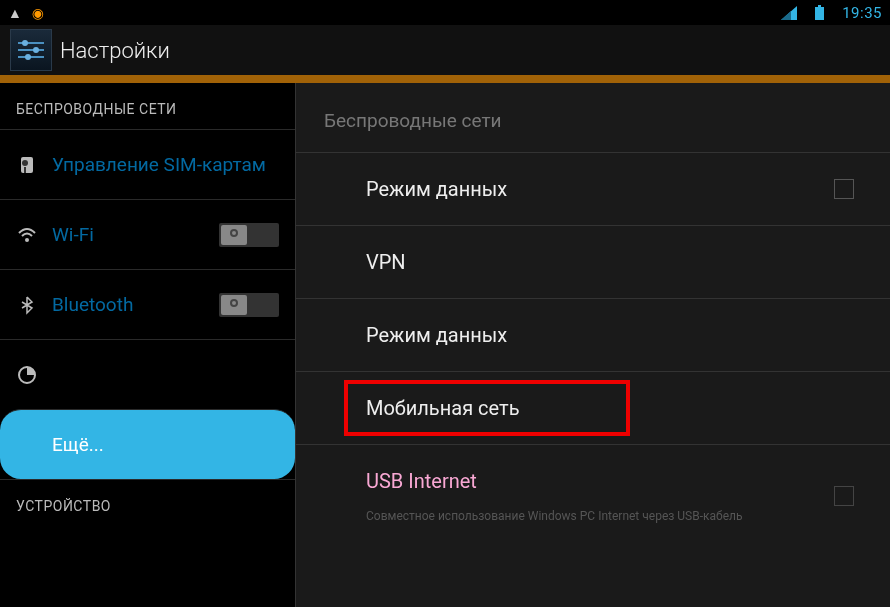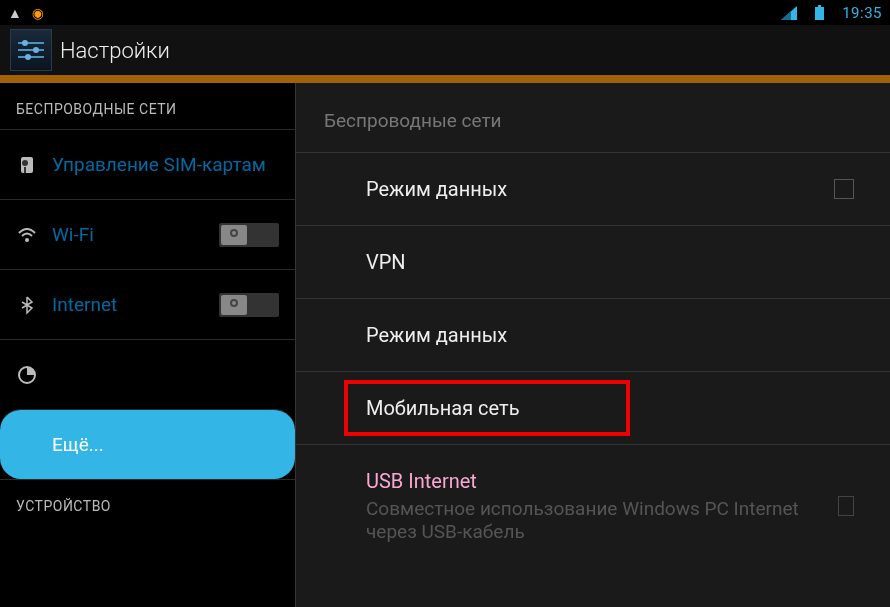--- a/index.html
+++ b/index.html
@@ -139,23 +139,23 @@
       display: flex;
       align-items: center;
       justify-content: space-between;
     }
     .panel-label {
       font-size: 20px;
       color: #eee;
     }
     .panel-item.disabled .panel-label { color: #f9a8d4; }
     .panel-sub {
-      font-size: 19px;
+      font-size: 12px;
       color: #555;
-      margin-top: 4px;
+      margin-top: 16px;
     }
     .checkbox {
       width: 20px;
       height: 20px;
       border: 1px solid #555;
       margin-right: 8px;
     }
     .highlight::before {
       content: '';
       position: absolute;
@@ -233,21 +233,21 @@
           <span class="toggle-dot"></span>
         </div>
     </div>
 
     <div class="sidebar-item">
       <span class="sidebar-icon">
         <svg width="20" height="20" viewBox="0 0 20 20">
             <path d="M10 2 L10 18 L15 13 L5 7 M10 2 L15 7 L5 13" stroke="#bbb" stroke-width="1.5" fill="none"></path>
           </svg>
       </span>
-      <span class="sidebar-label">Internet</span>
+      <span class="sidebar-label">Bluetooth</span>
       <div class="toggle">
           <span class="toggle-dot"></span>
         </div>
     </div>
 
     <div class="sidebar-item">
       <span class="sidebar-icon">
         <svg width="20" height="20" viewBox="0 0 20 20">
             <circle cx="10" cy="10" r="8" stroke="#bbb" stroke-width="2" fill="none"></circle>
             <path d="M10 2 A8 8 0 0 1 18 10 L10 10 Z" fill="#bbb"></path>

